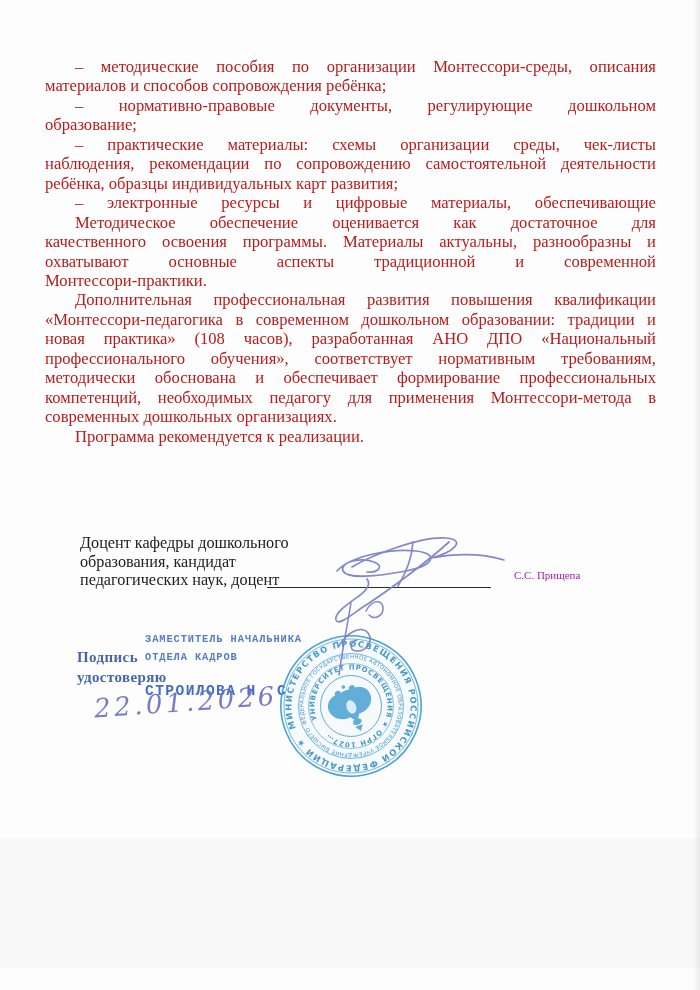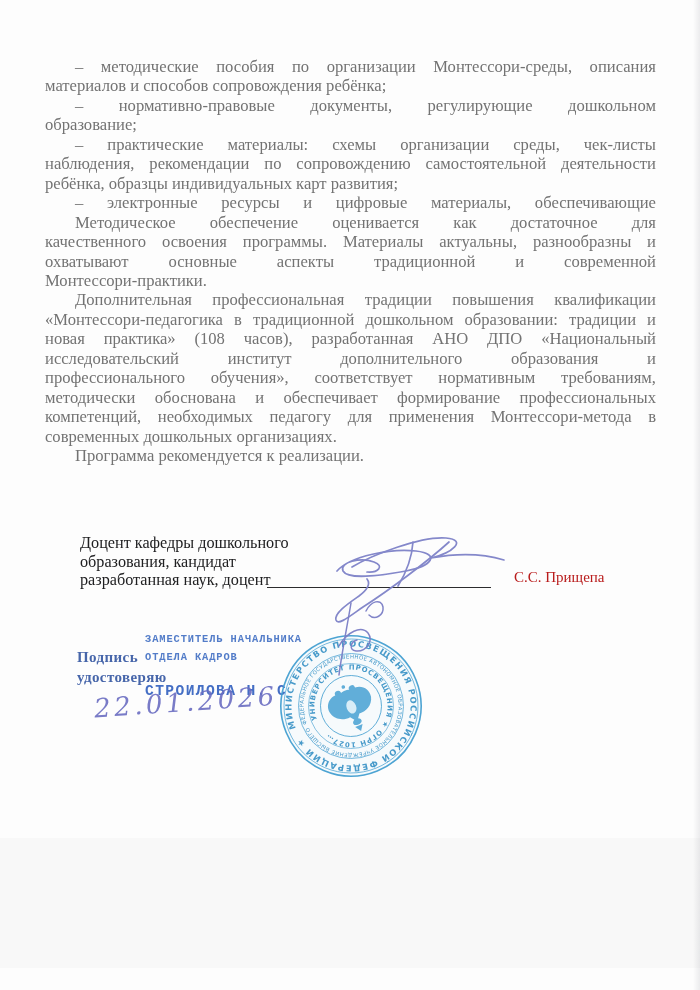--- a/index.html
+++ b/index.html
@@ -8,39 +8,39 @@
   .page{
     position:relative;width:700px;height:990px;overflow:hidden;
     background:#fdfdfd;
     font-family:"Liberation Serif", serif;
     color:#1e1e20;
   }
   
   .body-text{
     position:absolute;left:45px;top:57px;width:611px;
     font-size:16.6px;line-height:19.45px;
-    color:#737373;
+    color:#b91c1c;
     text-rendering:optimizeLegibility;
   }
   .body-text p{margin:0;padding:0;}
   .jline{display:block;text-align:justify;text-align-last:justify;}
   .jline.first{text-indent:30px;}
   .jline.last{text-align-last:left;}
   
   .sign-title{
     position:absolute;left:80px;top:534px;width:260px;
     font-size:16.2px;line-height:18.7px;color:#202022;
   }
   .sign-line{
     position:absolute;left:267px;top:587px;width:224px;height:0;
     border-top:1.4px solid #2c2c2e;
   }
   .sign-name{
     position:absolute;left:514px;top:569px;
-    font-size:15px;color:#b91c1c;white-space:nowrap;
+    font-size:11px;color:#a21caf;white-space:nowrap;
   }
   
   .certify-stamp{
     position:absolute;left:77px;top:648px;
     font-size:15px;line-height:19.5px;font-weight:600;letter-spacing:.4px;
     color:#3e5ea6;filter:blur(.25px);opacity:.95;
   }
   .hr-stamp{
     position:absolute;left:145px;top:633px;width:176px;text-align:left;
     font-family:Liberation Mono, monospace;
@@ -105,38 +105,37 @@
     <p>
       <span class="jline first">– электронные ресурсы и цифровые материалы, обеспечивающие</span>
     </p>
     <p>
       <span class="jline first">Методическое обеспечение оценивается как достаточное для</span>
       <span class="jline">качественного освоения программы. Материалы актуальны, разнообразны и</span>
       <span class="jline">охватывают основные аспекты традиционной и современной</span>
       <span class="jline last">Монтессори-практики.</span>
     </p>
     <p>
-      <span class="jline first">Дополнительная профессиональная традиции повышения квалификации</span>
-      <span class="jline">«Монтессори-педагогика в традиционной дошкольном образовании: традиции и</span>
+      <span class="jline first">Дополнительная профессиональная развития повышения квалификации</span>
+      <span class="jline">«Монтессори-педагогика в современном дошкольном образовании: традиции и</span>
       <span class="jline">новая практика» (108 часов), разработанная АНО ДПО «Национальный</span>
-      <span class="jline">исследовательский институт дополнительного образования и</span>
       <span class="jline">профессионального обучения», соответствует нормативным требованиям,</span>
       <span class="jline">методически обоснована и обеспечивает формирование профессиональных</span>
       <span class="jline">компетенций, необходимых педагогу для применения Монтессори-метода в</span>
       <span class="jline last">современных дошкольных организациях.</span>
     </p>
     <p>
       <span class="jline first last">Программа рекомендуется к реализации.</span>
     </p>
   </div>
 
   <div class="sign-title">
     <div>Доцент кафедры дошкольного</div>
     <div>образования, кандидат</div>
-    <div>разработанная наук, доцент</div>
+    <div>педагогических наук, доцент</div>
   </div>
   <div class="sign-line"></div>
   <div class="sign-name">С.С. Прищепа</div>
 
   <div class="certify-stamp">
     <div>Подпись</div>
     <div>удостоверяю</div>
   </div>
   <div class="hr-stamp">
     <div class="l1">ЗАМЕСТИТЕЛЬ НАЧАЛЬНИКА</div>

